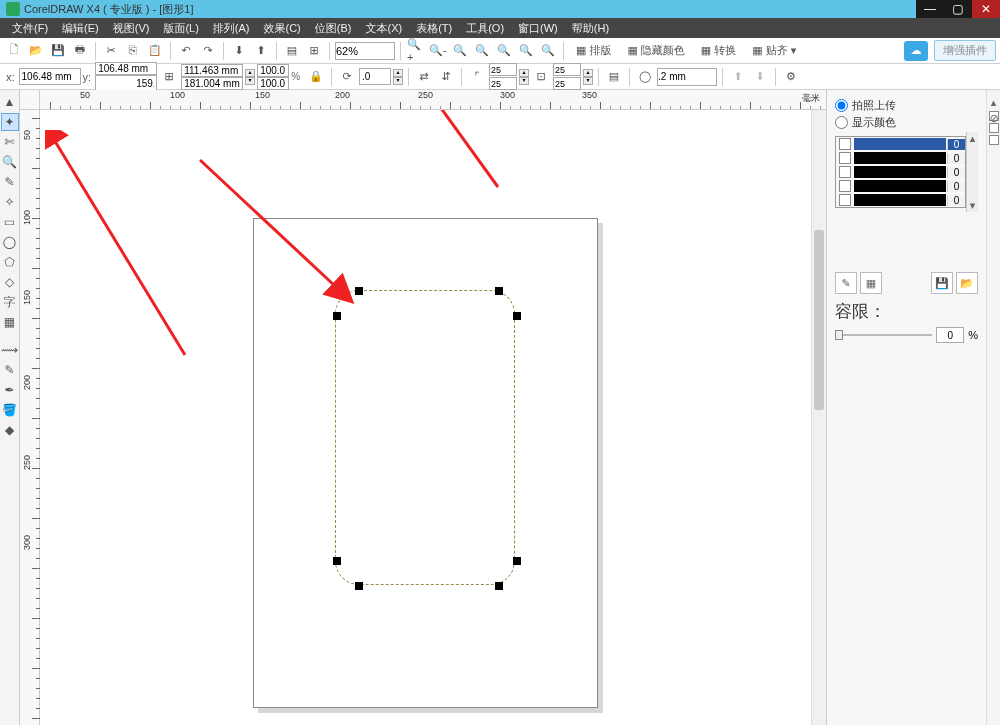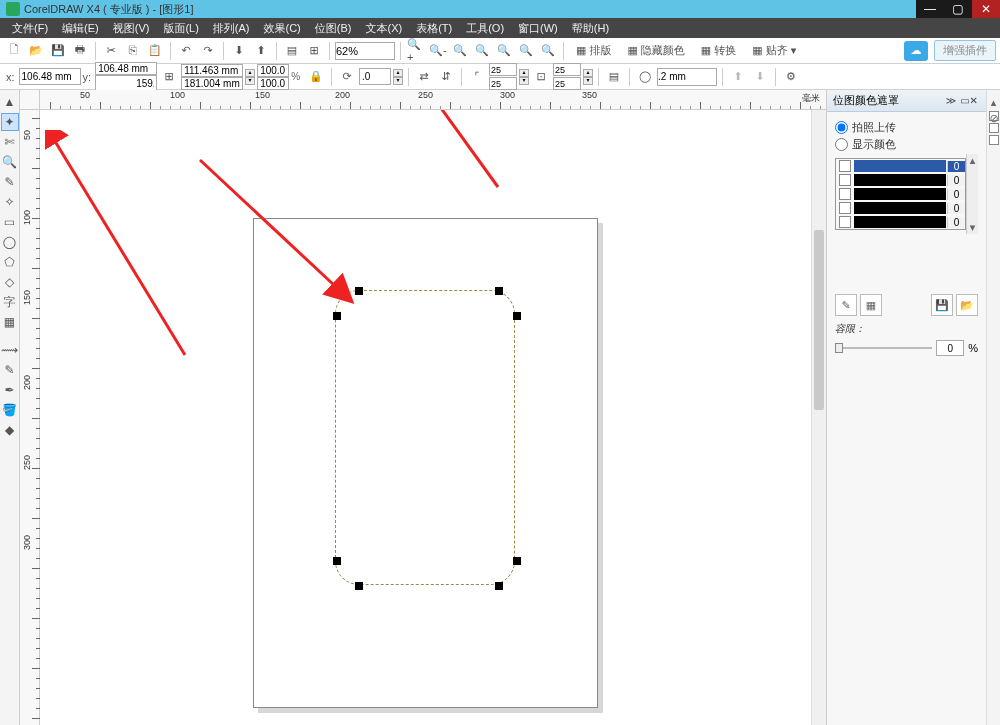--- a/index.html
+++ b/index.html
@@ -83,21 +83,21 @@
   .swatch-color { flex:1; height:12px; background:#000; margin-right:1px; }
   .swatch-val { width:18px; font-size:10px; text-align:center; background:#f2f2f2; border-left:1px solid #ccc; }
   .swatch-row.sel .swatch-color { background:#2a5aa8; }
   .swatch-row.sel .swatch-val { background:#2a5aa8; color:#fff; }
   .swatch-scroll { width:12px; background:#eee; border-left:1px solid #ccc; display:flex; flex-direction:column; justify-content:space-between; font-size:8px; text-align:center; color:#666; }
   .swatch-wrap { display:flex; }
   
   .docker-btns { display:flex; gap:3px; padding:4px 8px; }
   .docker-btn { width:22px; height:22px; border:1px solid #bbb; background:#fff; display:flex; align-items:center; justify-content:center; font-size:11px; color:#666; }
   .docker-btns .sp { flex:1; }
-  .tol-row { padding:2px 8px; font-size:10px; color:#333;font-style:italic; }
+  .tol-row { padding:2px 8px; font-size:17px; color:#333; }
   .slider-row { display:flex; align-items:center; padding:2px 8px; gap:4px; }
   .slider-track { flex:1; height:2px; background:#bbb; position:relative; }
   .slider-thumb { position:absolute; left:0; top:-4px; width:8px; height:10px; background:#eee; border:1px solid #888; }
   .tol-input { width:28px; height:16px; border:1px solid #aaa; font-size:10px; text-align:center; background:#fff; }
   .apply-row { display:flex; gap:6px; padding:6px 8px; }
   .apply-btn { flex:1; height:20px; border:1px solid #bbb; background:#f8f8f8; color:#999; font-size:11px; }
   .trash-btn { width:22px; height:20px; border:1px solid #bbb; background:#fff; color:#999; }
   
   .rightrail { width:14px; background:#f4f4f4; border-left:1px solid #ddd; display:flex; flex-direction:column; align-items:center; gap:2px; padding-top:6px; font-size:10px; color:#666; }
   .rightrail .sqr { width:10px; height:10px; border:1px solid #888; background:#fff; }
@@ -462,26 +462,20 @@
         <line x1="70" y1="95" x2="5" y2="5" stroke="#e22" stroke-width="3" marker-end="url(#ah3)"></line>
       </svg>
 
       <div class="vscroll">
         <div class="vscroll-thumb"></div>
       </div>
     </div>
   </div>
 
   <div class="docker">
-    <div class="docker-title">
-      <span>位图颜色遮罩</span>
-      <div class="spacer"></div>
-      <span class="x">≫</span>
-      <span class="x">▭✕</span>
-    </div>
     <div class="docker-body">
       <label class="radio-row">
         <input type="radio" checked="" style="">
         <span>拍照上传</span>
       </label>
       <label class="radio-row">
         <input type="radio" style="">
         <span>显示颜色</span>
       </label>
       <div class="swatch-wrap">

